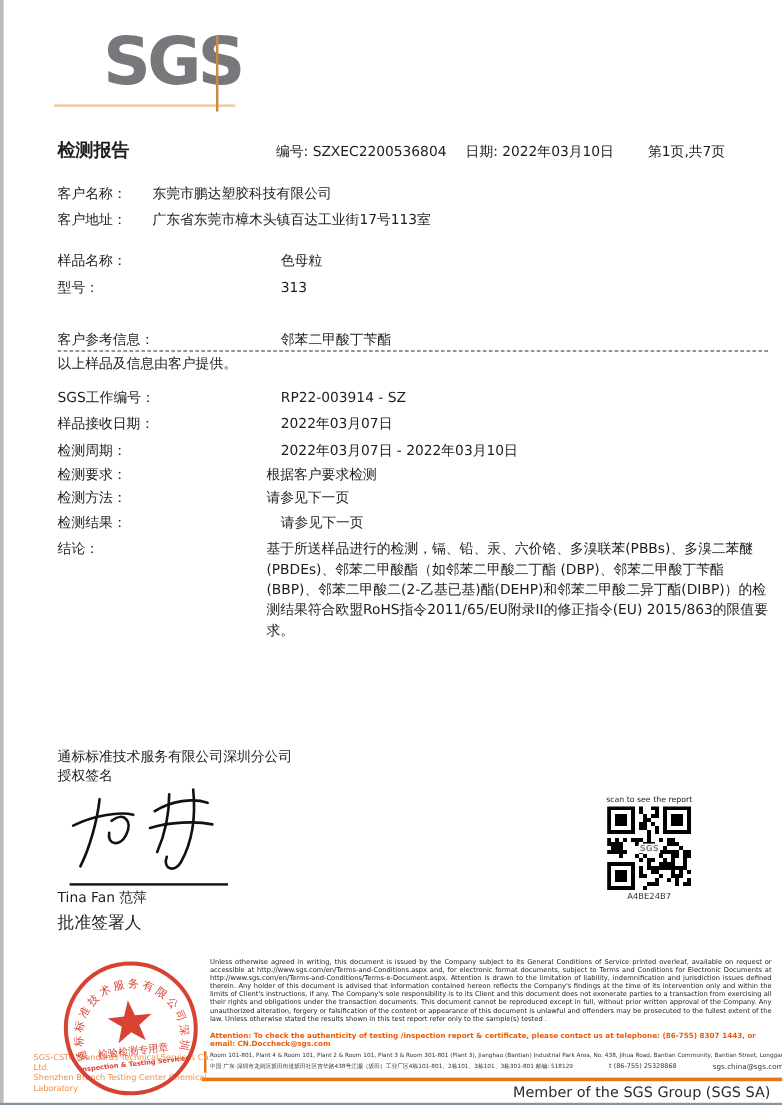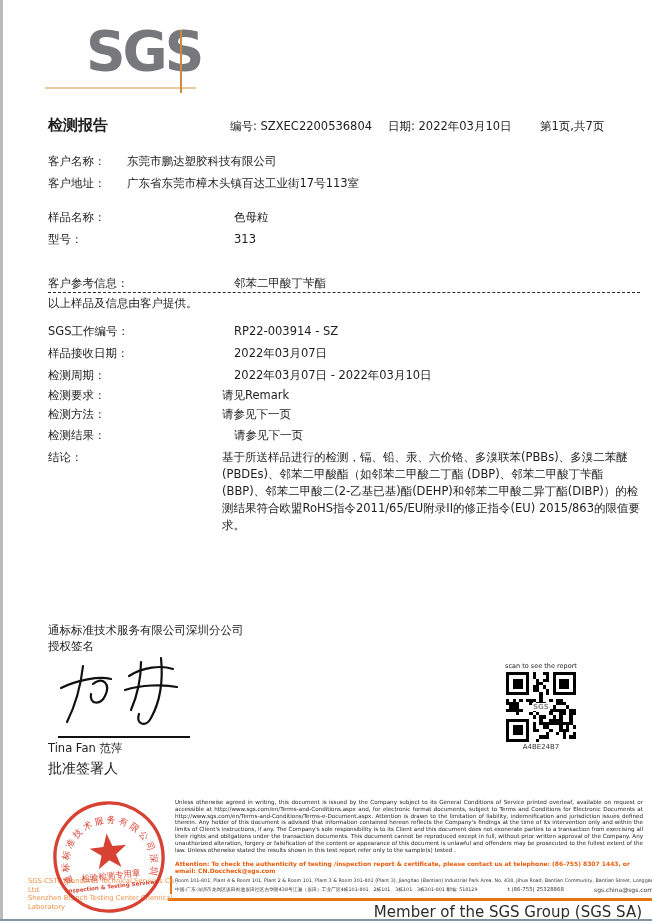--- a/index.html
+++ b/index.html
@@ -56,21 +56,21 @@
   
   .disclaimer{position:absolute;left:175px;top:799px;width:468px;font-size:5.6px;
               line-height:6.8px;text-align:justify;color:#222;}
   .attention{position:absolute;left:175px;top:860px;width:468px;font-size:6px;font-weight:bold;
              color:#e85c0c;line-height:7px;}
   .addr-block{position:absolute;left:170px;top:876px;width:478px;border-left:2px solid #e87511;
               padding-left:3px;font-size:4.8px;color:#333;line-height:9px;}
   .addr-line{display:flex;justify-content:space-between;white-space:nowrap;overflow:hidden;}
   .addr-right{margin-left:4px;}
   .footer-rule{position:absolute;left:168px;top:898px;width:484px;height:3px;background:#e87511;}
-  .member-line{position:absolute;right:10px;top:903px;font-size:15px;color:#2b2b2b;}
+  .member-line{position:absolute;right:10px;top:903px;font-size:12px;color:#2b2b2b;}
   .cstc{position:absolute;left:28px;top:877px;width:150px;font-size:6.8px;color:#f0914a;
         line-height:8.5px;z-index:2;}
 </style>
 </head>
 <body>
 
 <div class="page">
   <div class="edge-left"></div>
 
   <div class="logo-text">SGS</div>
@@ -118,21 +118,21 @@
     <div class="row w-wide rh">
       <span class="lbl">样品接收日期：</span>
       <span class="val">2022年03月07日</span>
     </div>
     <div class="row w-wide rh">
       <span class="lbl">检测周期：</span>
       <span class="val">2022年03月07日 - 2022年03月10日</span>
     </div>
     <div class="row w-wide" style="line-height:19px;">
       <span class="lbl">检测要求：</span>
-      <span class="val">请见Remark</span>
+      <span class="val">根据客户要求检测</span>
     </div>
     <div class="row w-wide" style="line-height:19px;justify-content:flex-end;">
       <span class="lbl">检测方法：</span>
       <span class="val">请参见下一页</span>
     </div>
     <div class="row w-wide rh">
       <span class="lbl">检测结果：</span>
       <span class="val">请参见下一页</span>
     </div>
     <div class="row w-wide" style="margin-top:3px;">

